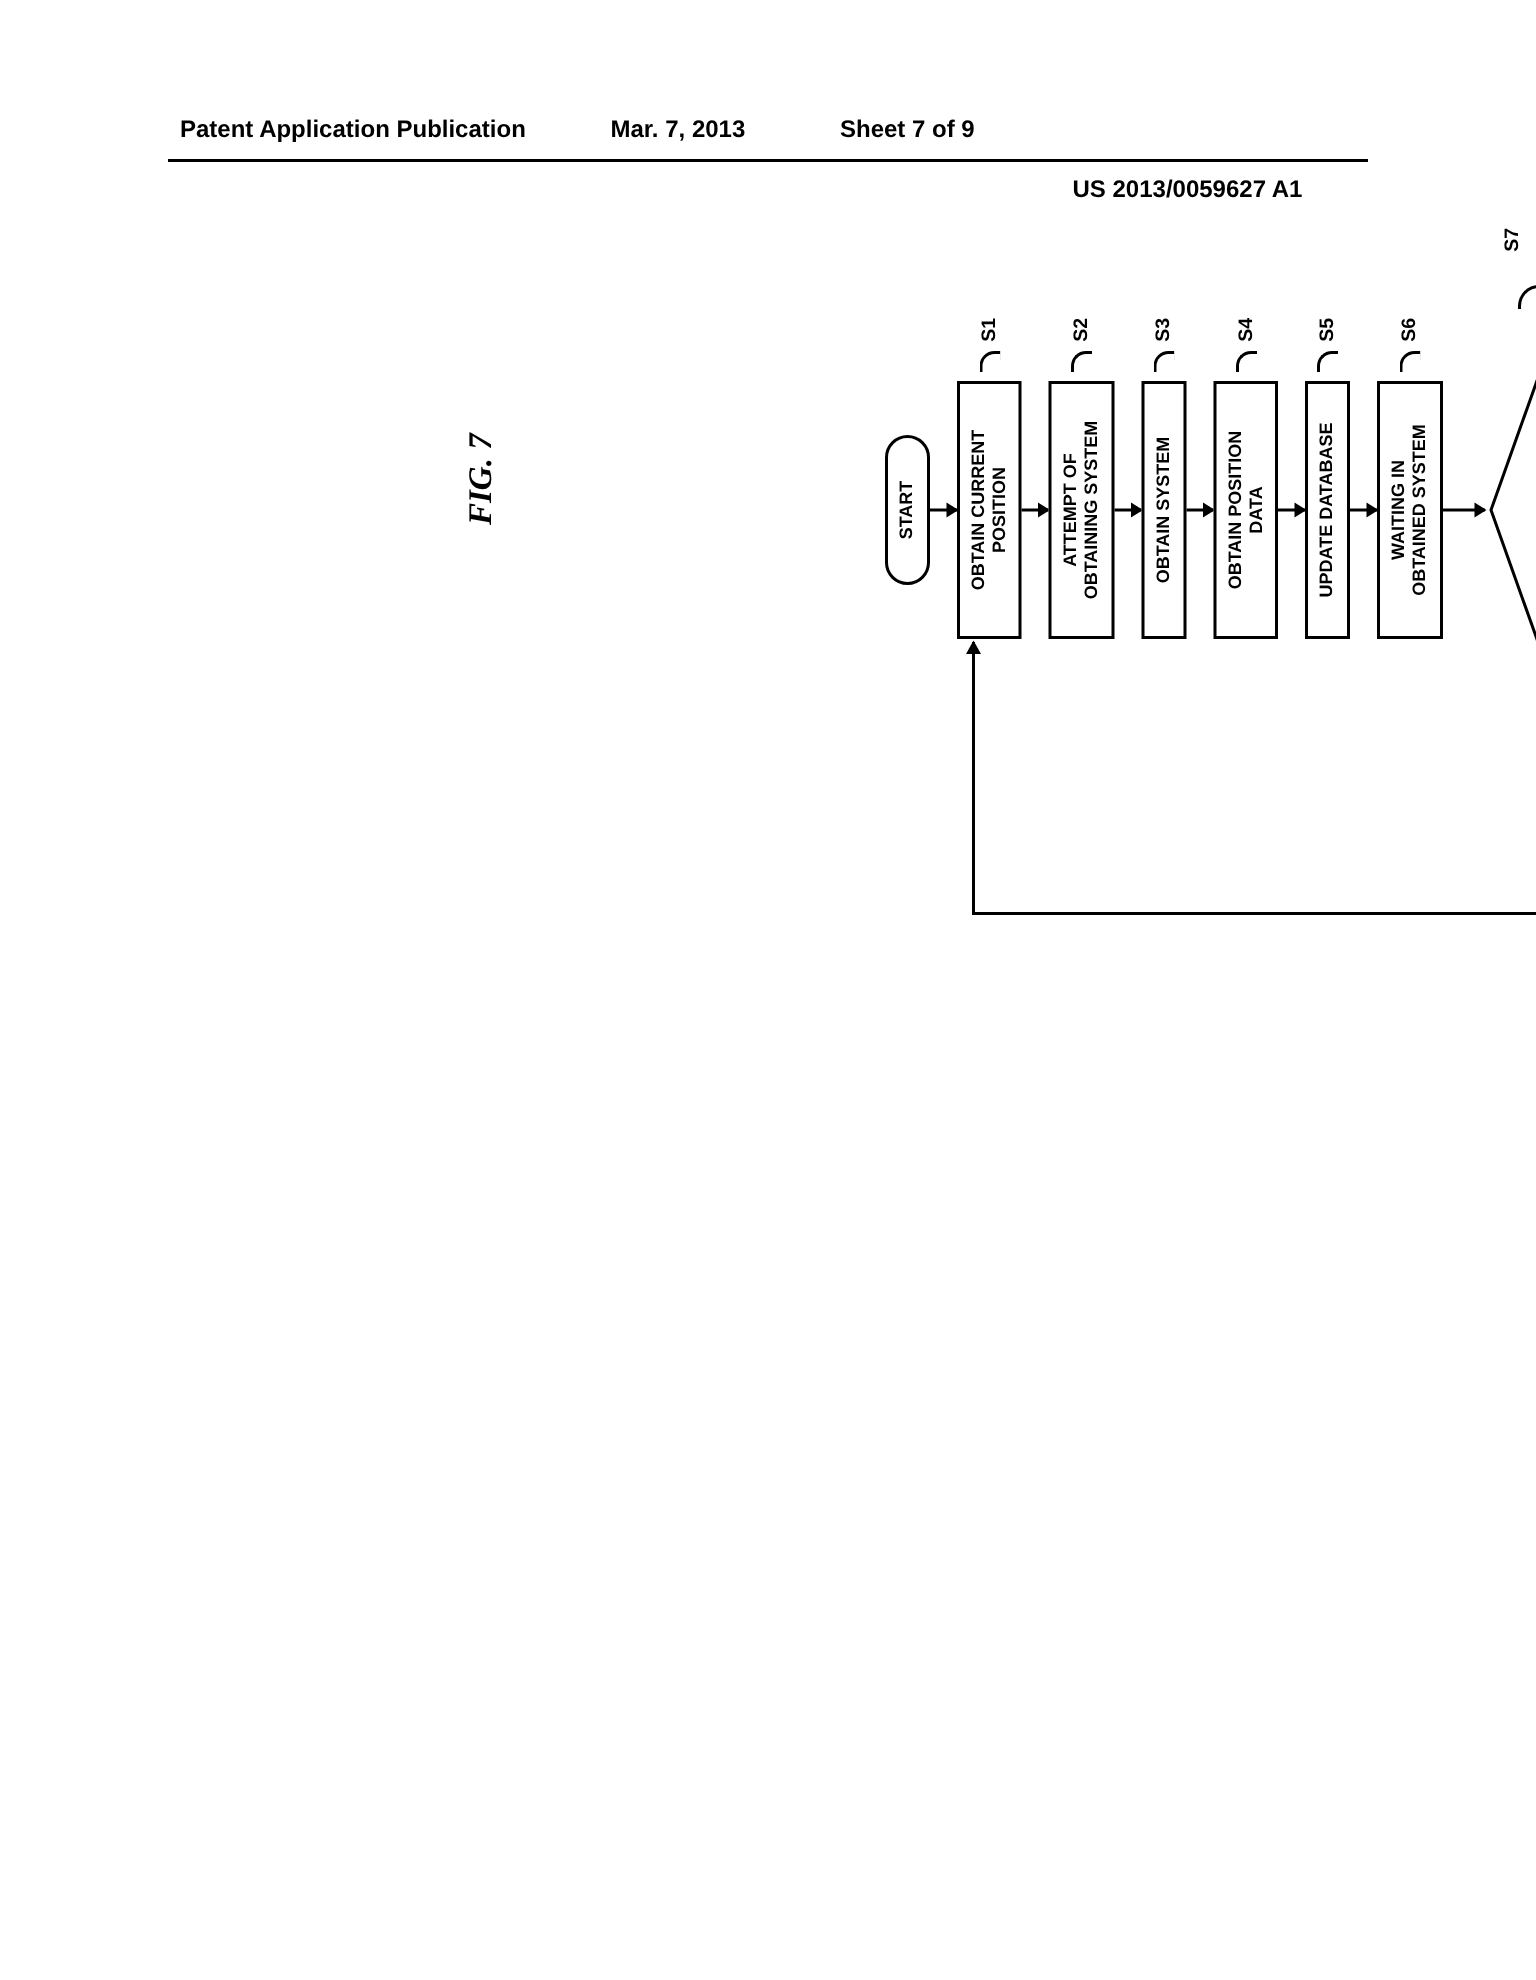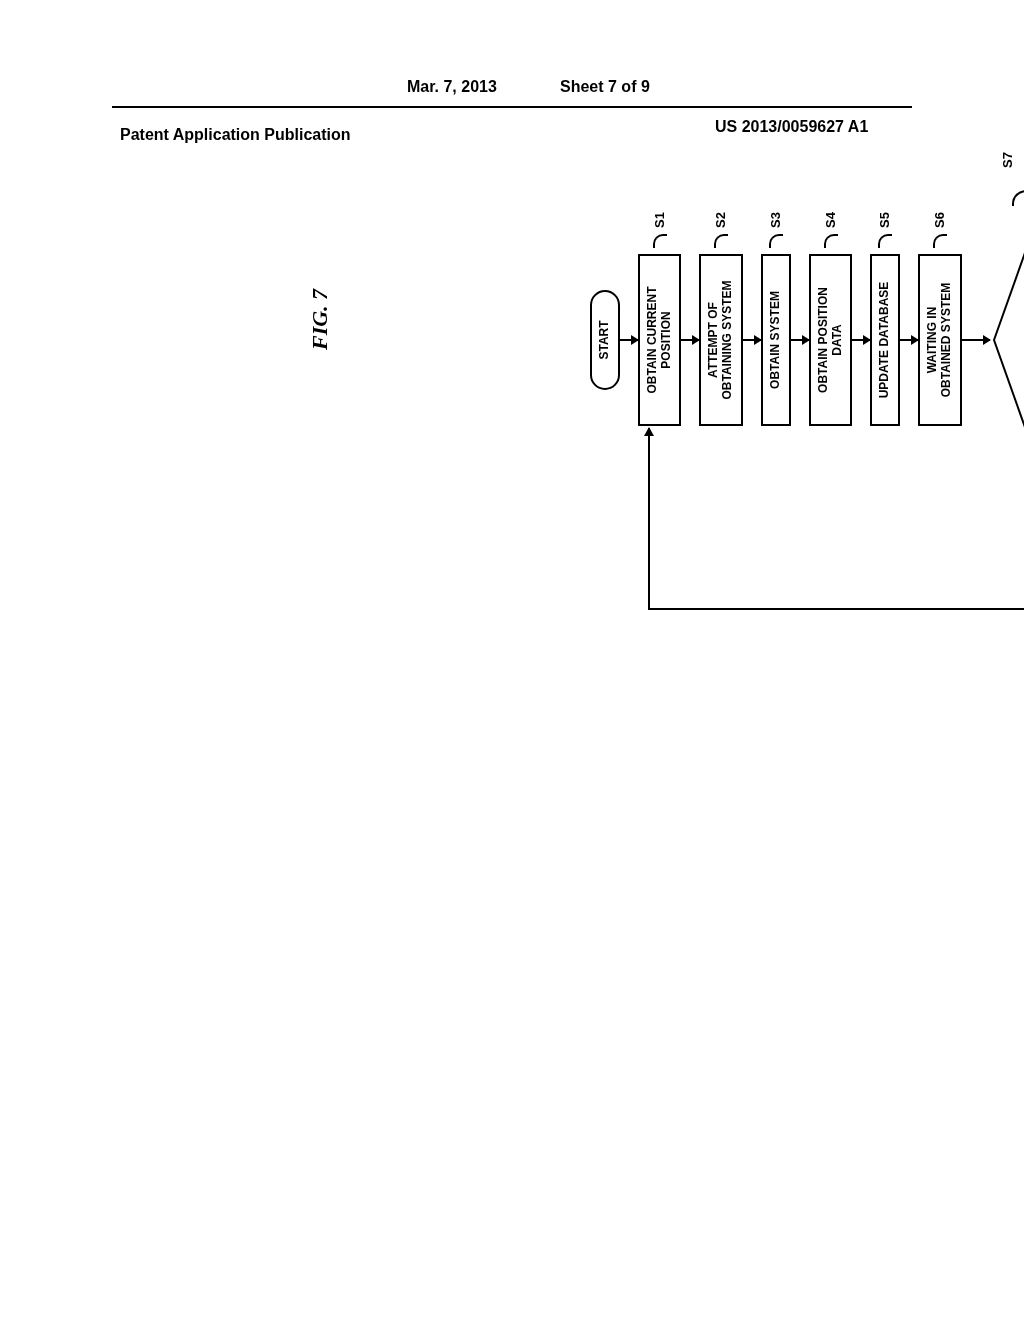--- a/index.html
+++ b/index.html
@@ -13,21 +13,21 @@
   }
   .header {
     position: absolute;
     top: 78px;
     left: 0;
     width: 1024px;
     font-size: 16px;
     font-weight: bold;
     color: #000;
   }
-  .header .pub { position: absolute; left: 120px; margin-top: 48px; }
+  .header .pub { position: absolute; left: 120px; }
   .header .date { position: absolute; left: 407px; text-align: right; }
   .header .sheet { position: absolute; left: 560px; }
   .header .num { position: absolute; left: 715px; margin-top: 40px; }
   .header-line {
     position: absolute;
     top: 106px; left: 112px; width: 800px; height: 2px; background: #000;
   }
 
   .fig-label {
     position: absolute;

